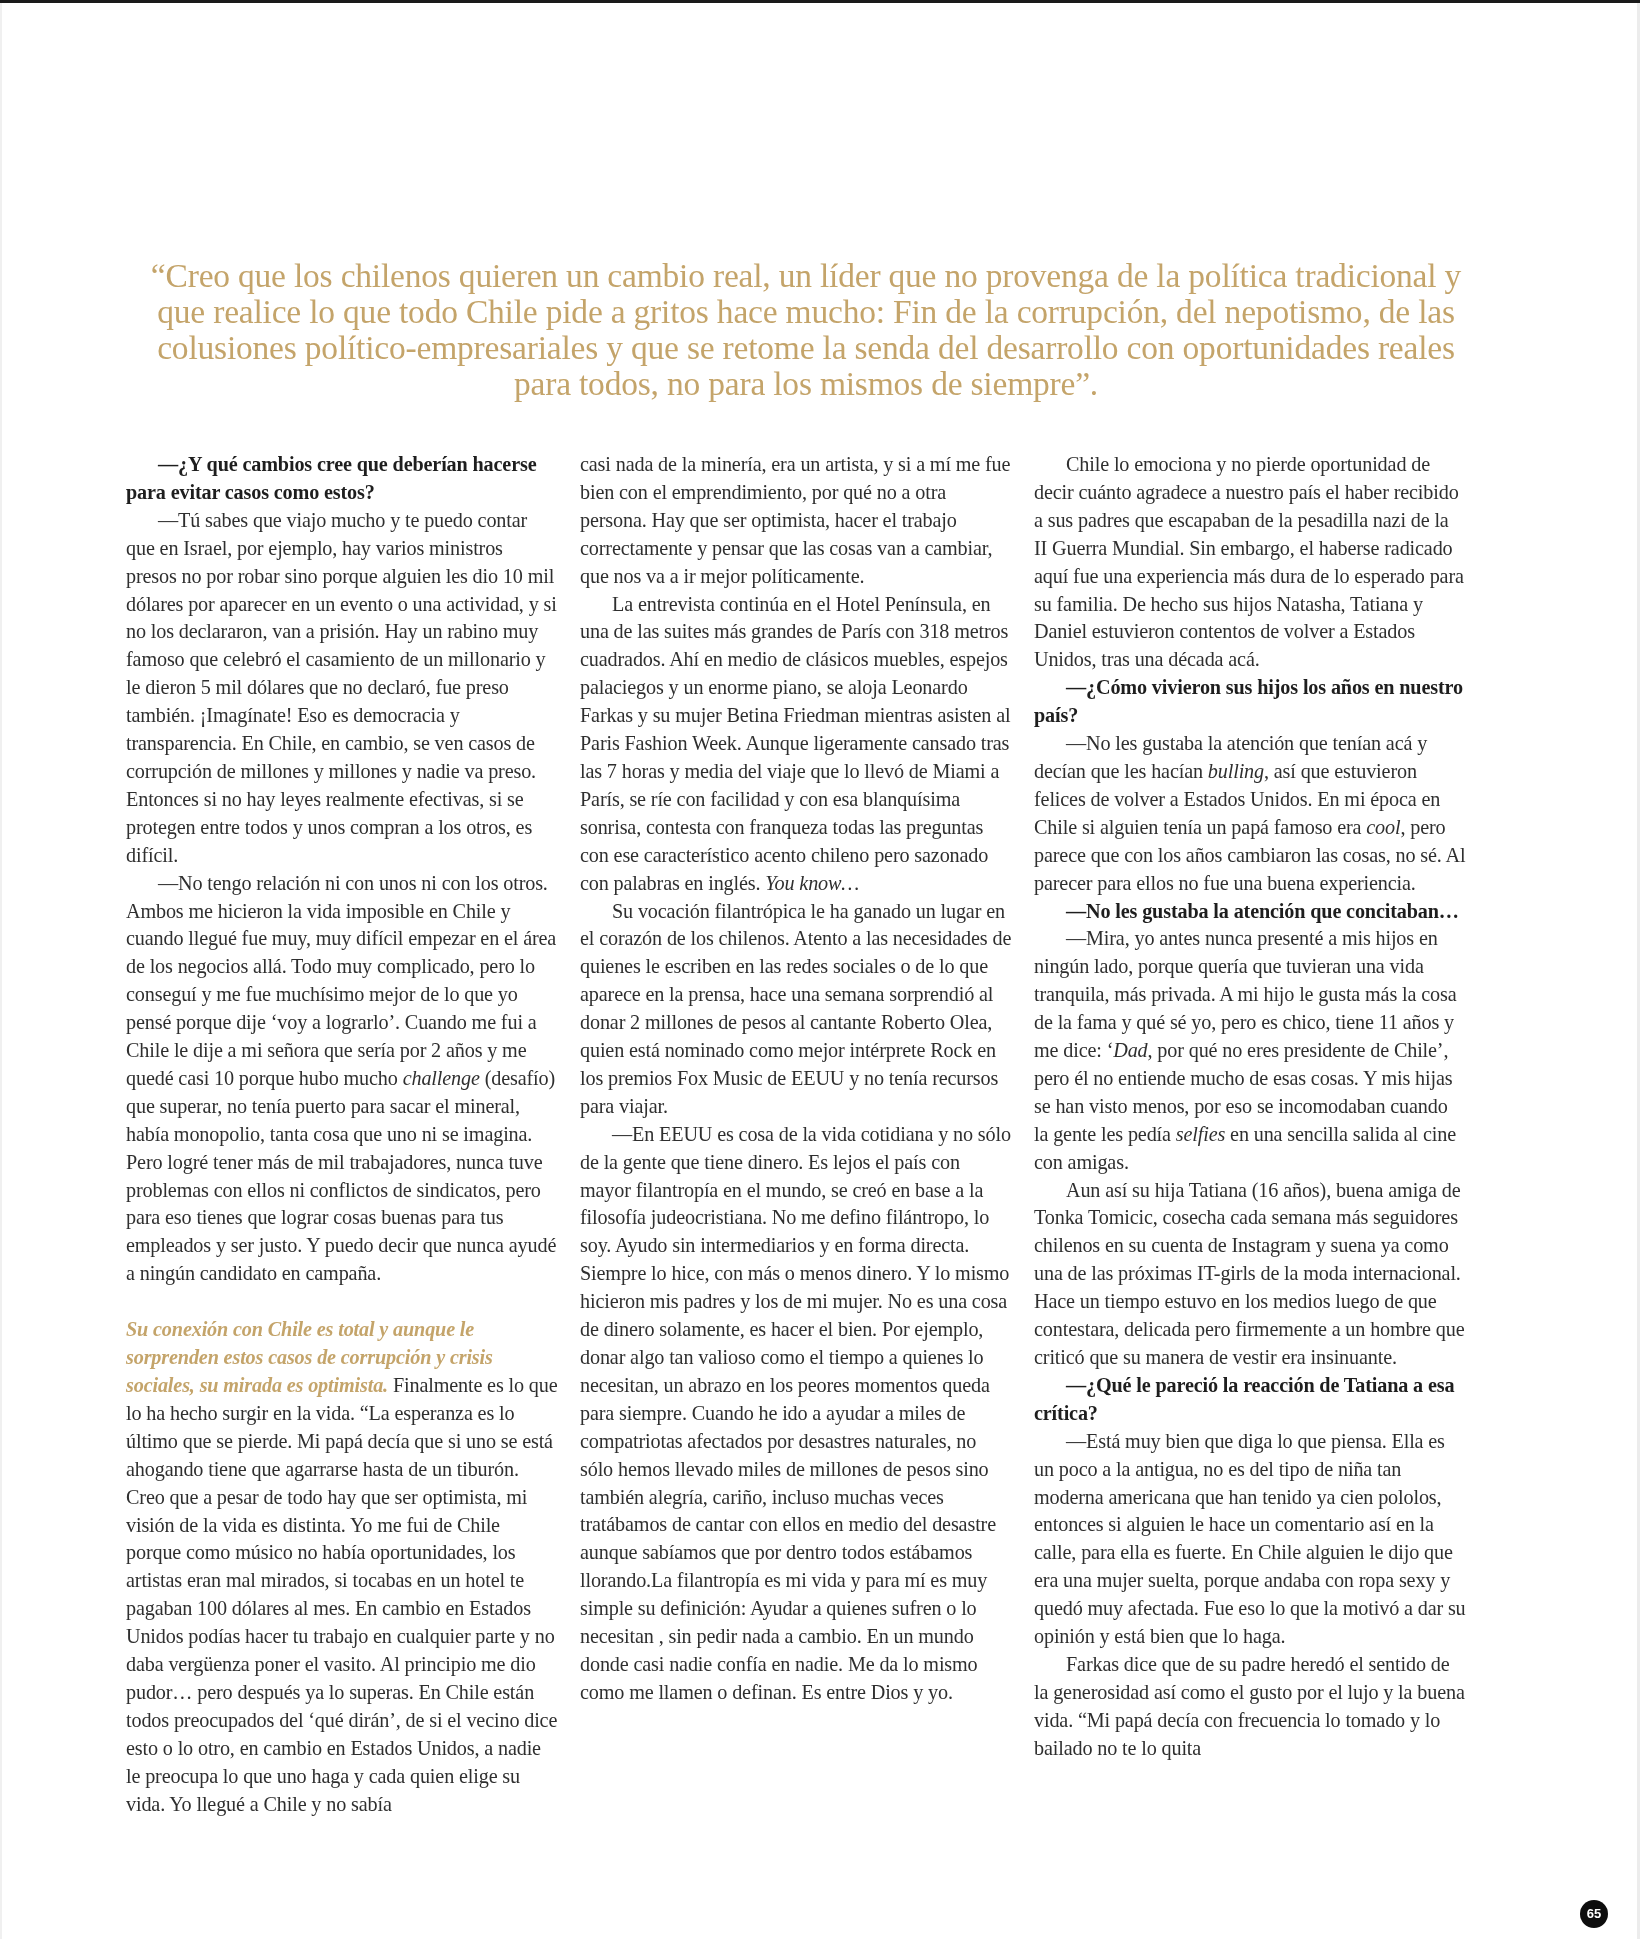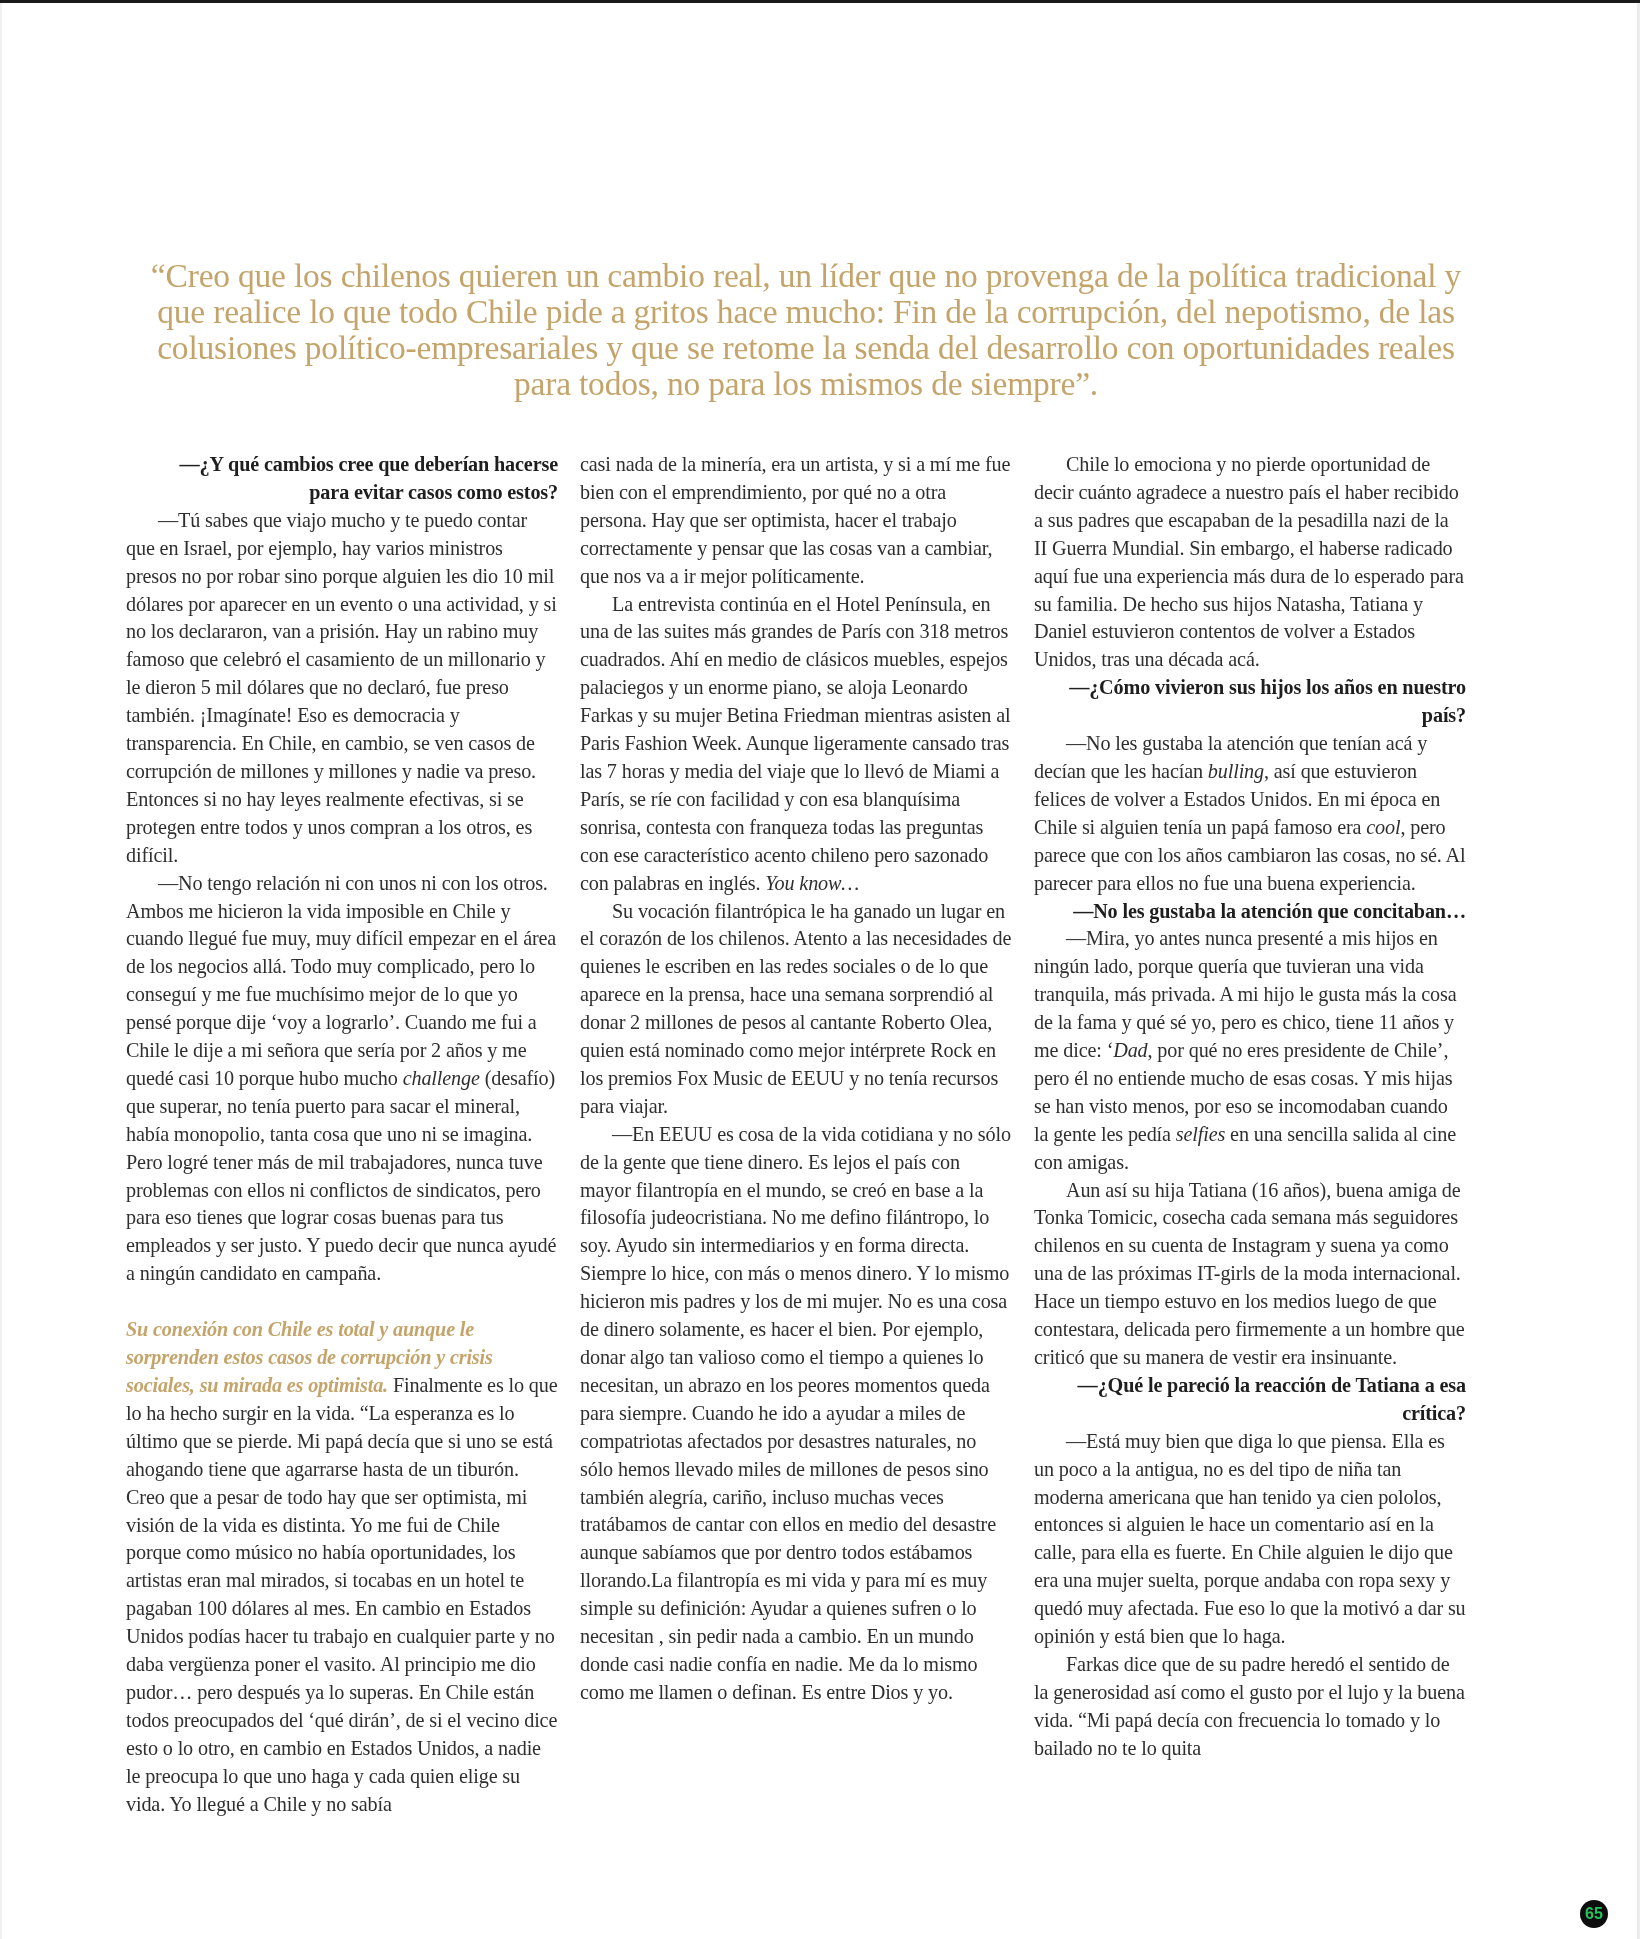--- a/index.html
+++ b/index.html
@@ -28,29 +28,29 @@
       position: absolute; top: 451px; width: 432px;
       font-family: "Liberation Serif", "DejaVu Serif", serif;
       font-size: 20.2px; line-height: 27.9px; color: #2f2f2f;
       letter-spacing: -0.15px;
     }
     .col-1 { left: 126px; }
     .col-2 { left: 580px; }
     .col-3 { left: 1034px; }
     .column p { margin: 0; text-indent: 32px; text-align: left; }
     .column p.noindent { text-indent: 0; }
-    .column p.q { font-weight: bold; color: #1e1e1e; text-align: right; }
+    .column p.q { font-weight: bold; color: #1e1e1e; }
     .column p.gap { margin-top: 28px; }
     .lead-gold { color: #c4a46a; font-weight: bold; font-style: italic; }
     em { font-style: italic; }
     .page-badge {
       position: absolute; left: 1580px; top: 1926px; width: 28px; height: 28px;
-      border-radius: 50%; background: #0d0d0d; color: #22c55e;
+      border-radius: 50%; background: #0d0d0d; color: #ffffff;
       font-family: "Liberation Sans", "DejaVu Sans", sans-serif; font-weight: bold;
-      font-size: 16px; line-height: 28px; text-align: center;
+      font-size: 13px; line-height: 28px; text-align: center;
       transform: translateY(-26px);
     }
   </style>
 </head>
 <body>
 
 <div class="top-rule"></div>
 <div class="left-edge"></div>
 <div class="right-edge"></div>
 

